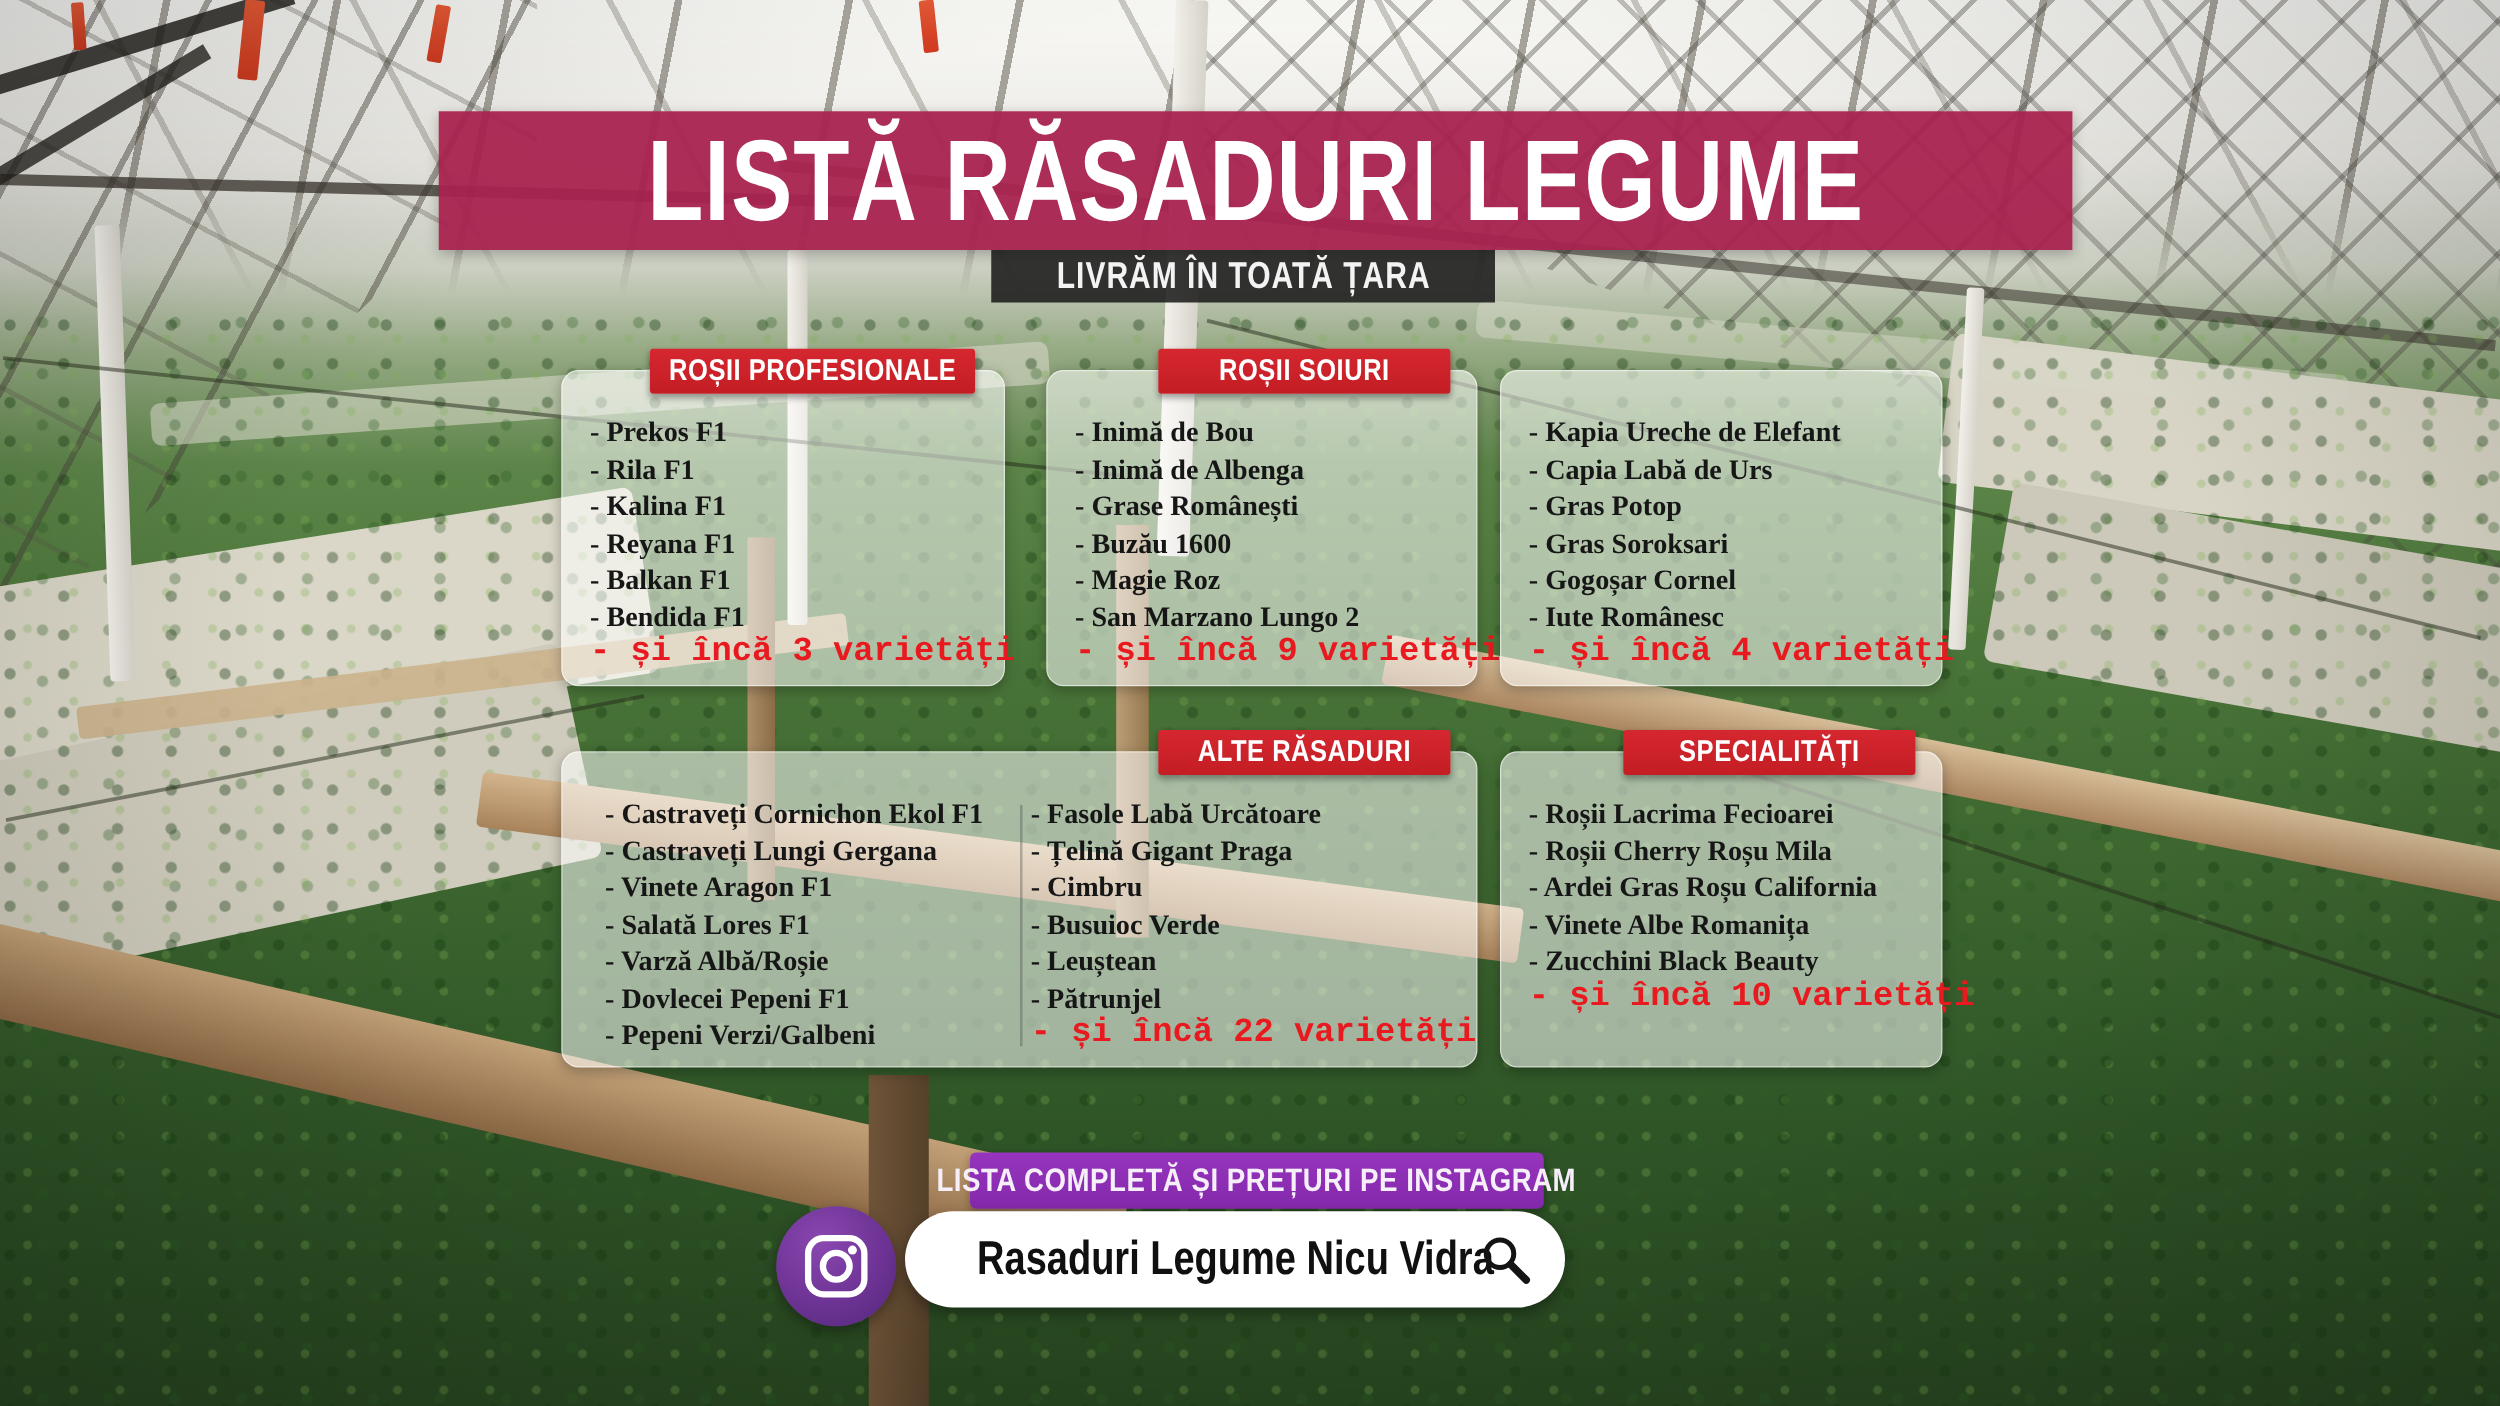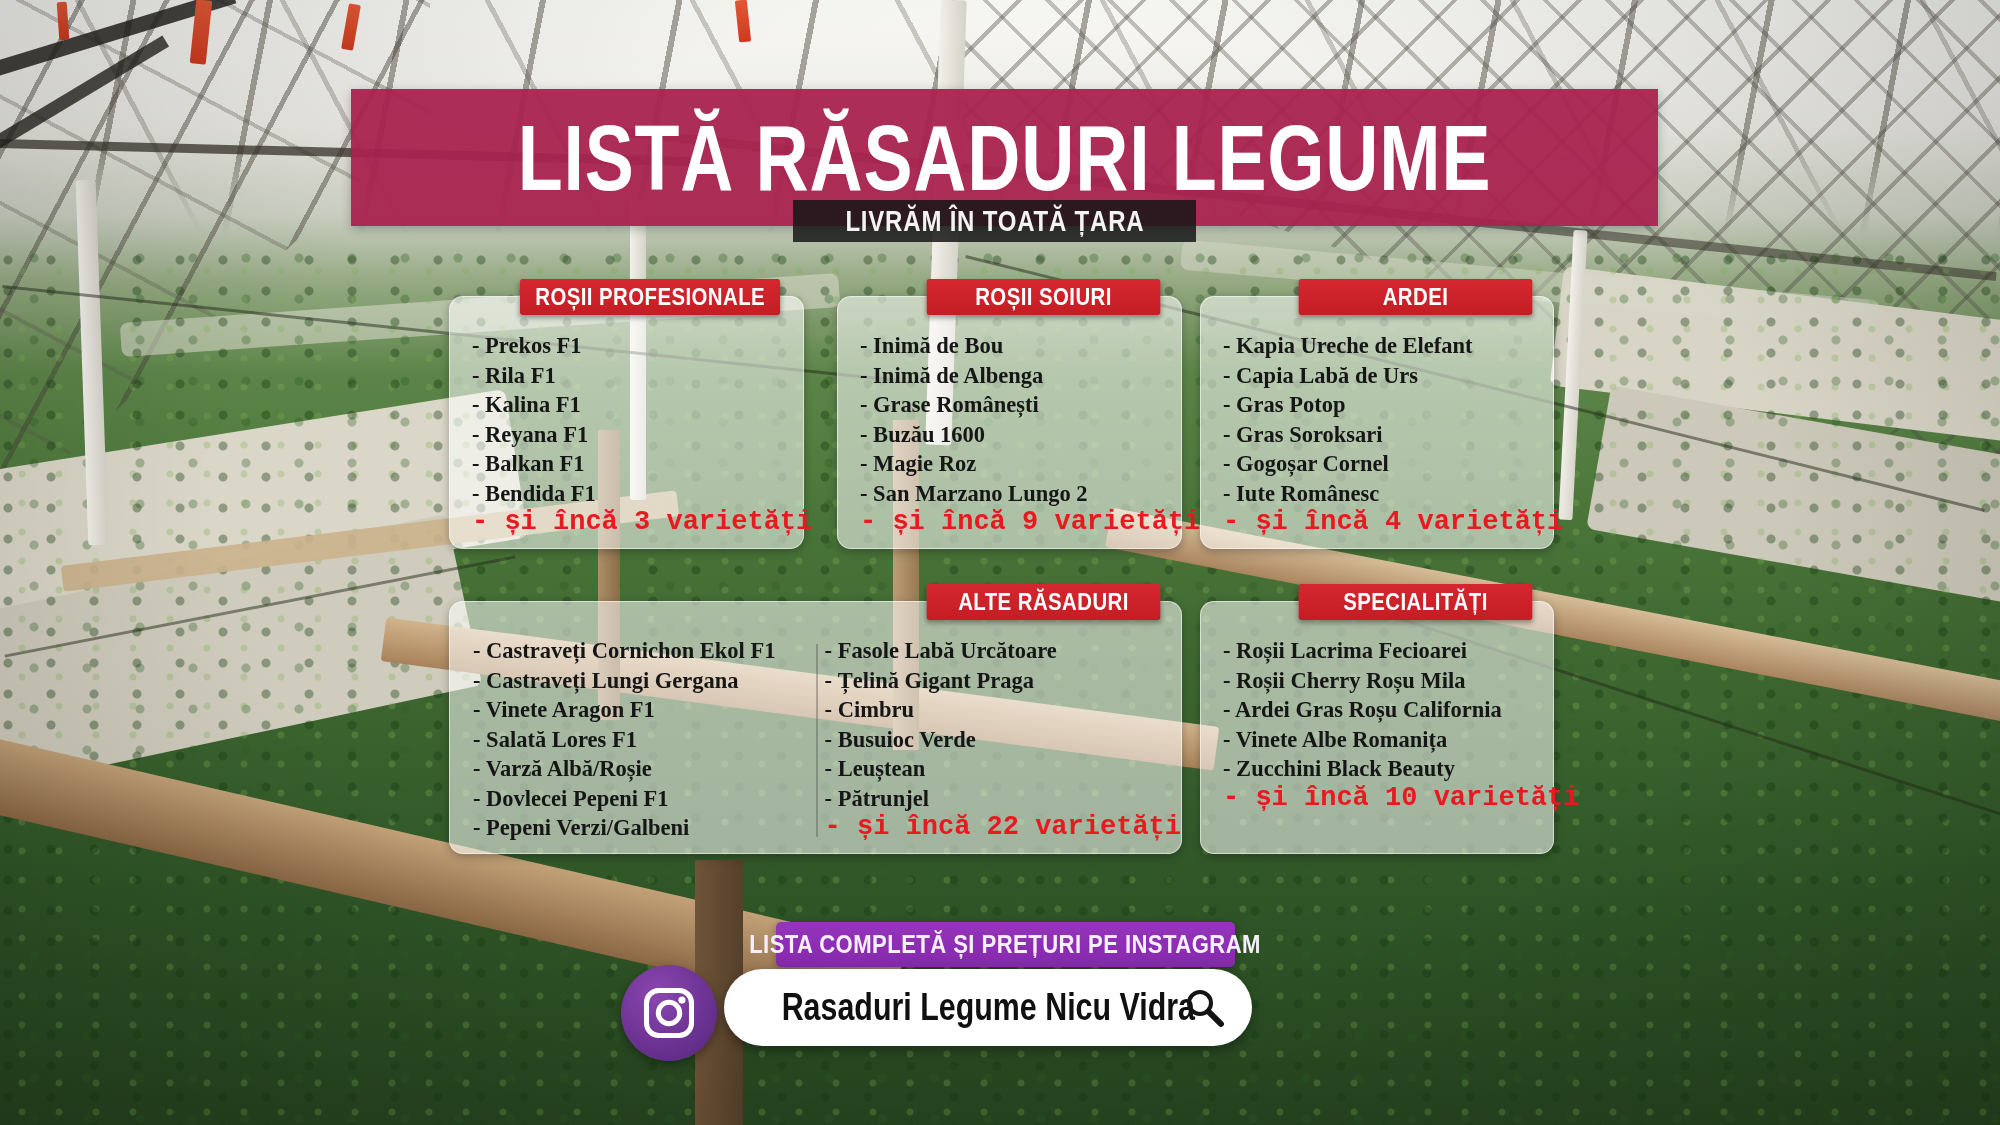--- a/index.html
+++ b/index.html
@@ -72,21 +72,21 @@
   .wire1{left:0;top:332px;width:900px;transform:rotate(6deg);}
   .wire2{left:950px;top:382px;width:1050px;transform:rotate(14deg);}
   .wire3{left:1280px;top:705px;width:780px;transform:rotate(18deg);}
   .wire4{left:0;top:605px;width:520px;transform:rotate(-11deg);}
   .vignette{inset:0;background:radial-gradient(ellipse at 50% 45%,transparent 55%,rgba(0,0,0,.20) 100%);}
 
   
   .cond{display:inline-block;transform:scaleX(.8);white-space:nowrap;}
   .flex-c{display:flex;align-items:center;justify-content:center;}
 
-  .title-banner{position:absolute;left:351px;top:89px;width:1307px;height:137px;
+  .title-banner{position:absolute;left:351px;top:89px;width:1307px;height:111px;
     background:rgba(168,34,79,.94);z-index:10;box-shadow:0 3px 10px rgba(0,0,0,.25);align-items:center;}
   .title-banner h1{margin:0;font-size:92px;font-weight:800;color:#fff;letter-spacing:1px;line-height:1;}
   .subtitle-banner{position:absolute;left:793px;top:200px;width:403px;height:42px;
     background:rgba(22,22,22,.85);z-index:11;}
   .subtitle-banner span{font-size:30px;font-weight:800;color:#f3f3f3;letter-spacing:1px;}
 
   .card{position:absolute;background:rgba(255,255,255,.55);border-radius:14px;
     border:1px solid rgba(255,255,255,.55);box-shadow:0 3px 10px rgba(0,0,0,.28);z-index:10;}
   .card-header{position:absolute;left:0;right:0;top:-18px;display:flex;justify-content:flex-end;}
   .ribbon{min-width:275px;height:36px;line-height:36px;padding:0 18px;box-sizing:border-box;
@@ -98,21 +98,21 @@
     font-family:"Liberation Serif",serif;font-weight:700;font-size:22.5px;
     line-height:29.5px;color:#161616;white-space:nowrap;}
   .more{font-family:Liberation Mono, monospace;font-weight:700;font-size:27px;
     line-height:29.5px;color:#e8191f;white-space:nowrap;}
   .card1{left:449px;top:296px;width:353px;height:251px;}
   .card2{left:837px;top:296px;width:343px;height:251px;}
   .card3{left:1200px;top:296px;width:352px;height:251px;}
   .card4{left:449px;top:601px;width:731px;height:251px;}
   .card5{left:1200px;top:601px;width:352px;height:251px;}
   .cols{display:flex;padding-top:34px;}
-  .col-left{width:344px;padding-left:23px;box-sizing:border-box;}
+  .col-left{width:344px;padding-left:34px;box-sizing:border-box;}
   .col-right{padding-left:36px;}
   .divider{position:absolute;left:366px;top:42px;bottom:16px;width:2px;background:rgba(70,70,70,.35);}
 
   .ig-banner{position:absolute;left:776px;top:922px;width:459px;height:45px;border-radius:5px;
     background:linear-gradient(180deg,#9634bd,#8429ab);z-index:10;box-shadow:0 2px 8px rgba(0,0,0,.3);}
   .ig-banner span{font-size:26px;font-weight:800;color:#f6effa;letter-spacing:.5px;}
   .ig-badge{position:absolute;left:621px;top:965px;width:96px;height:96px;border-radius:50%;
     background:radial-gradient(circle at 38% 30%,#8a47b0 0%,#6d3394 55%,#53277a 100%);
     z-index:11;box-shadow:0 4px 10px rgba(0,0,0,.35);display:flex;align-items:center;justify-content:center;}
   .pill{position:absolute;left:724px;top:969px;width:528px;height:77px;border-radius:39px;
@@ -200,23 +200,20 @@
           <li>- Grase Românești</li>
           <li>- Buzău 1600</li>
           <li>- Magie Roz</li>
           <li>- San Marzano Lungo 2</li>
         </ul>
       <div class="more">- și încă 9 varietăți</div>
     </div>
   </section>
 
   <section class="card card3">
-    <div class="card-header">
-      <div class="ribbon">ARDEI</div>
-    </div>
     <div class="card-body">
       <ul class="seedlist">
           <li>- Kapia Ureche de Elefant</li>
           <li>- Capia Labă de Urs</li>
           <li>- Gras Potop</li>
           <li>- Gras Soroksari</li>
           <li>- Gogoșar Cornel</li>
           <li>- Iute Românesc</li>
         </ul>
       <div class="more">- și încă 4 varietăți</div>

